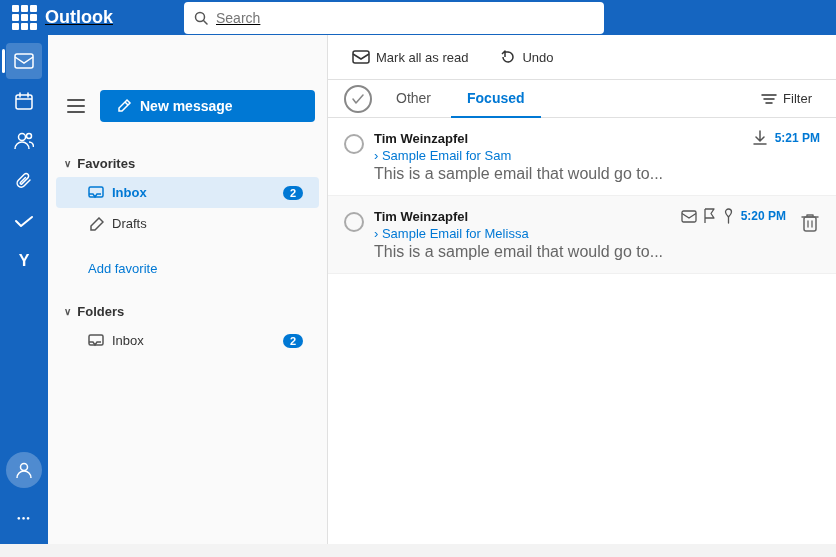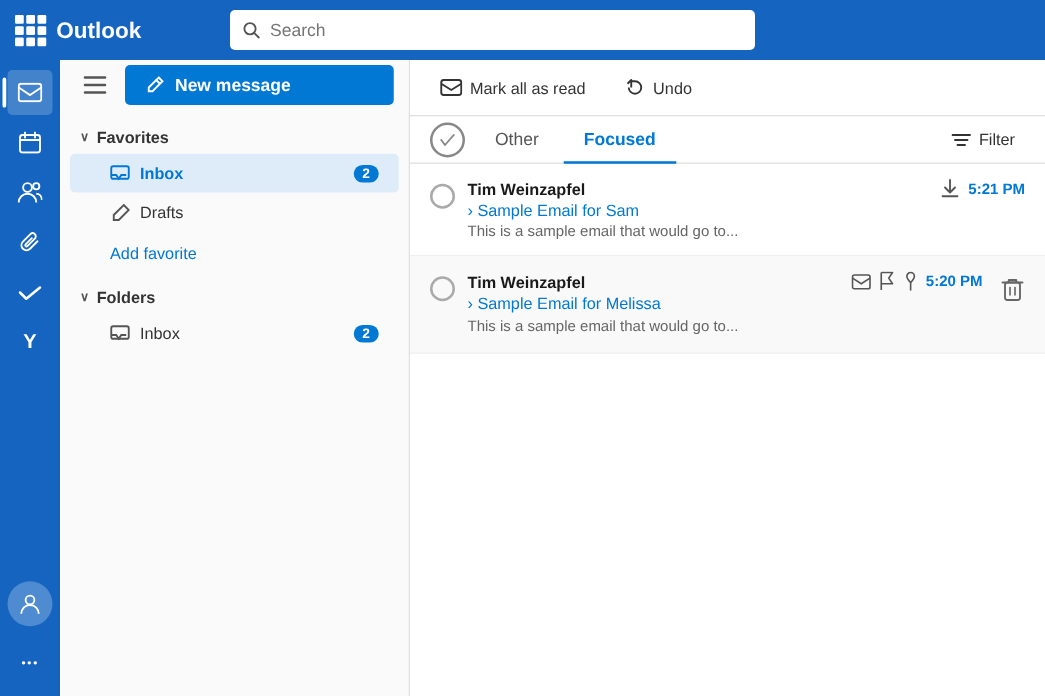--- a/index.html
+++ b/index.html
@@ -3,23 +3,24 @@
   <meta charset="utf-8">
   <style>
     * { box-sizing: border-box; margin: 0; padding: 0; }
     body { font-family: 'Segoe UI', Arial, sans-serif; background: #f3f3f3; width: 836px; height: 557px; overflow: hidden; }
 
     
     .topbar {
       display: flex;
       align-items: center;
       background: #1565c0;
-      height: 48px;
+      height: 35px;
       padding: 0 12px;
       gap: 12px;
+      text-decoration: underline;
     }
     .topbar-logo {
       display: flex;
       align-items: center;
       gap: 8px;
       color: white;
       font-size: 18px;
       font-weight: 600;
       min-width: 160px;
     }
@@ -100,23 +101,24 @@
       width: 280px;
       background: #fafafa;
       border-right: 1px solid #e0e0e0;
       display: flex;
       flex-direction: column;
       overflow: hidden;
     }
     .sidebar-toolbar {
       display: flex;
       align-items: center;
-      padding: 4px 12px;
+      padding: 20px 12px;
       gap: 8px;
       background: #fafafa;
+      margin-top: 35px;
     }
     .hamburger-btn {
       width: 32px; height: 32px;
       display: flex;flex-direction:column;
       justify-content:center; align-items:center;
       gap:4px; cursor:pointer; border:none; background:transparent;
     }
     .hamburger-line { width:18px; height:2px; background:#555; border-radius:2px; }
     .new-message-btn {
       display: flex;
@@ -175,21 +177,21 @@
     .sidebar-item.active .badge {
       background: #0078d4;
     }
     .add-favorite {
       display: flex;
       align-items: flex-start;
       padding: 6px 16px 6px 32px;
       font-size: 13px;
       color: #0078d4;
       cursor: pointer;
-      margin: 4px 8px;
+      margin: 16px 8px;
       border-radius: 4px;
     }
 
     
     .email-panel {
       flex: 1;
       background: white;
       display: flex;
       flex-direction: column;
       overflow: hidden;
@@ -298,21 +300,21 @@
     .email-subject {
       font-size: 13px;
       color: #0078d4;
       margin-bottom: 2px;
     }
     .email-subject::before {
       content: '› ';
       color: #0078d4;
     }
     .email-preview {
-      font-size: 12px;
+      font-size: 16px;
       color: #666;
     }
 
     
     .chevron {
       display: inline-block;
       font-size: 10px;
       color: #555;
     }
   </style>

